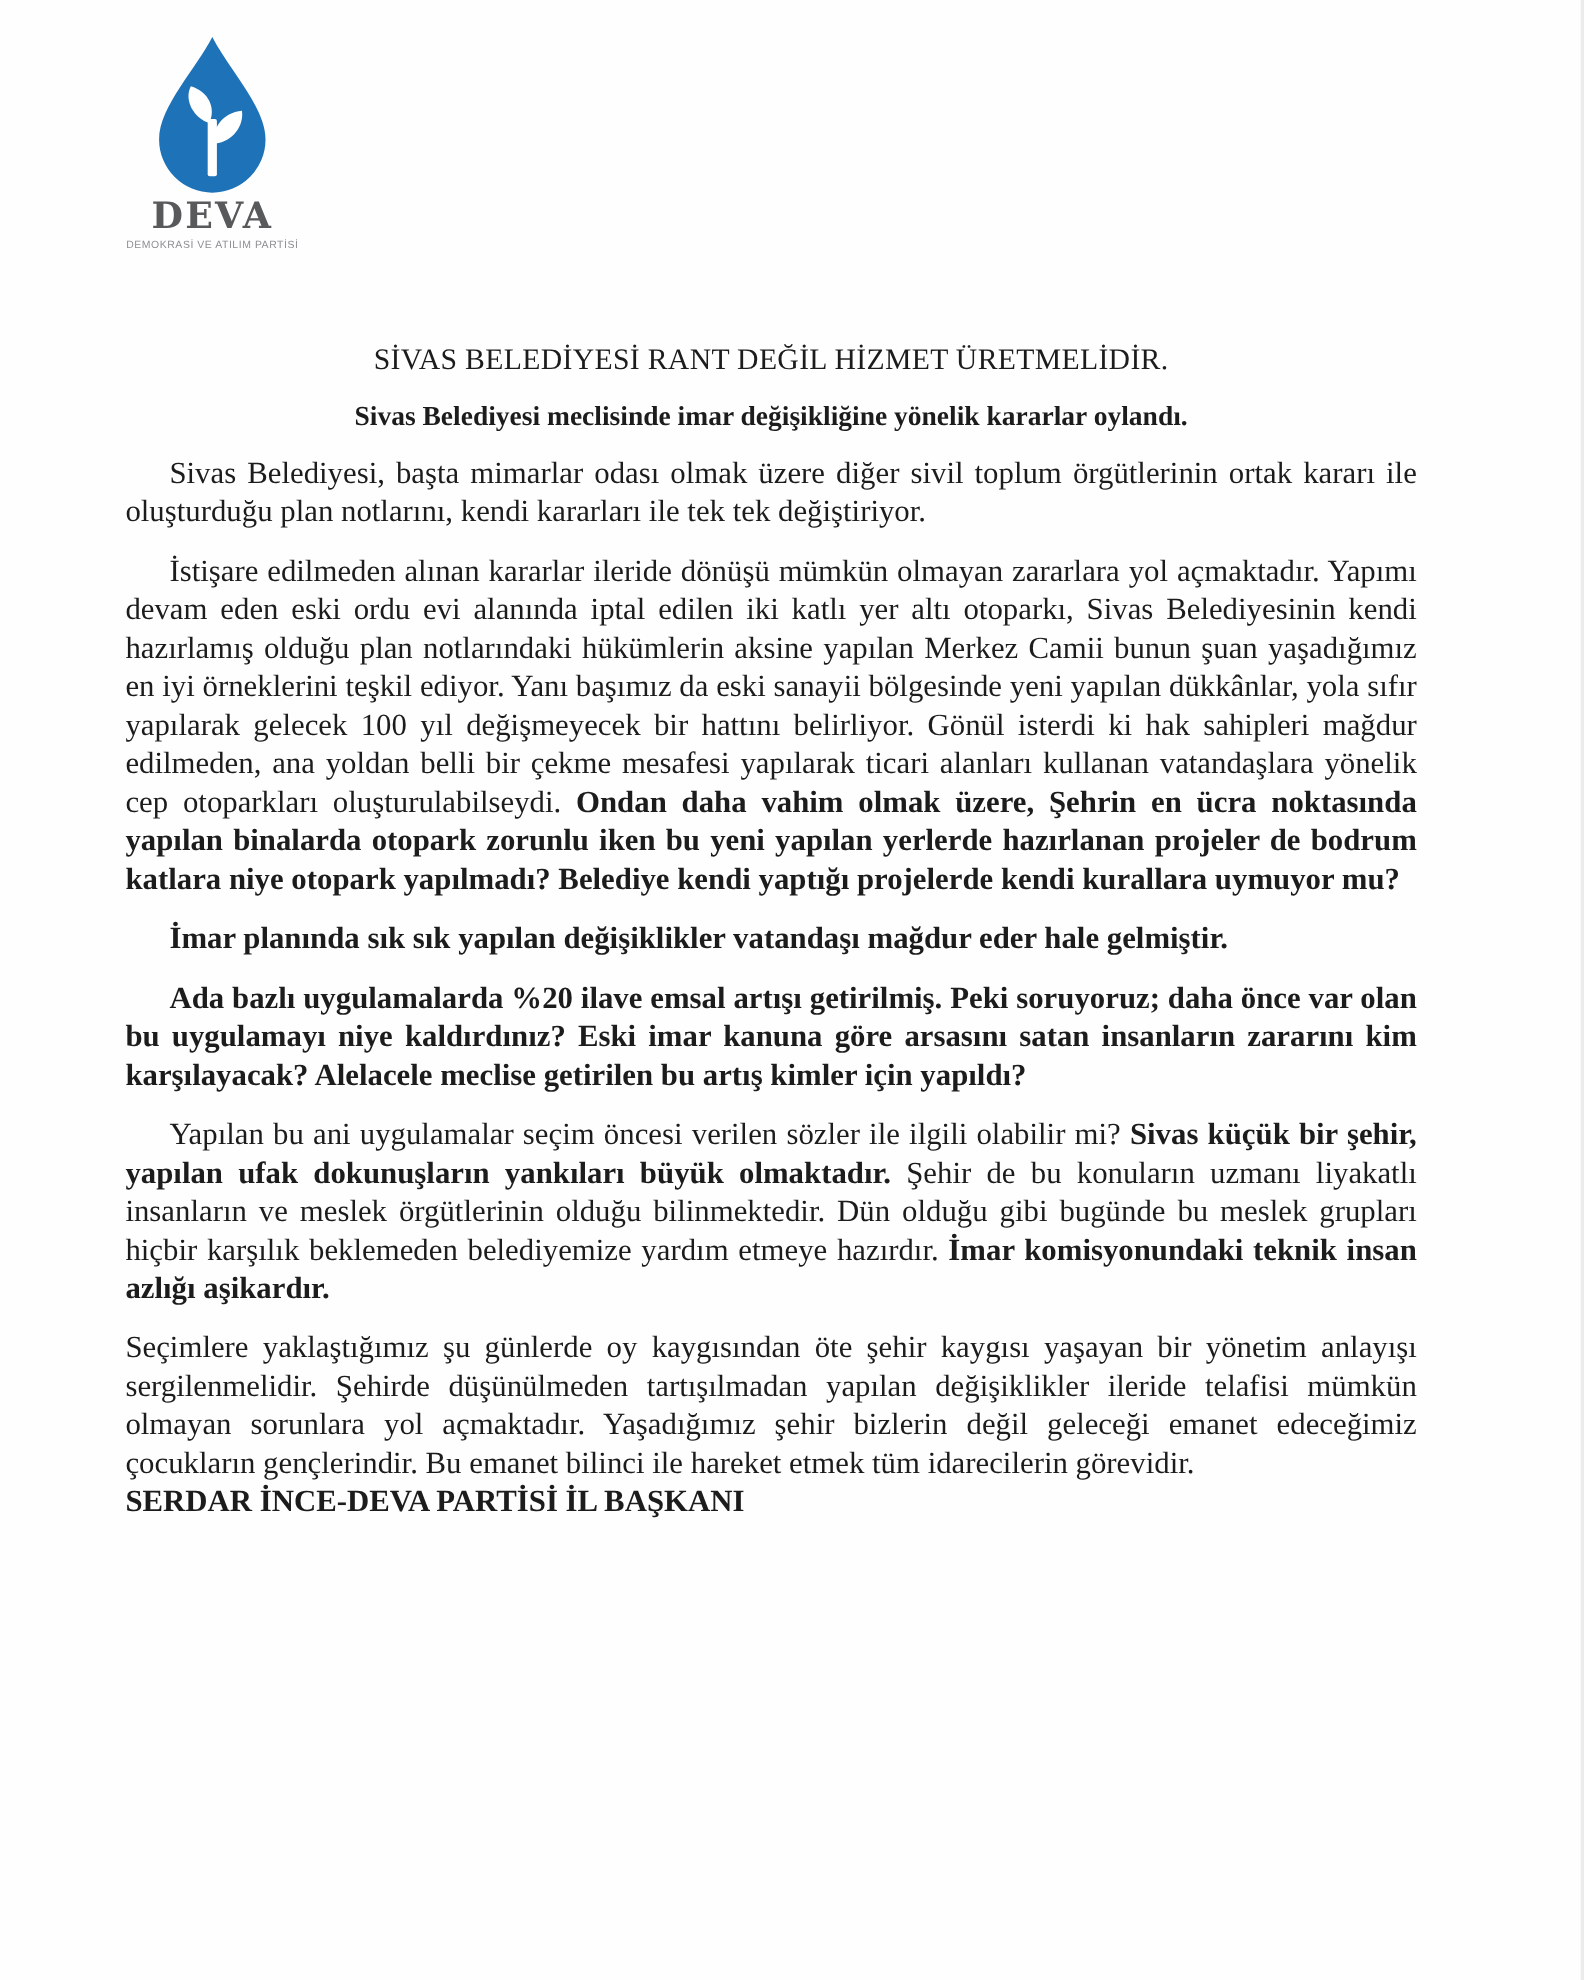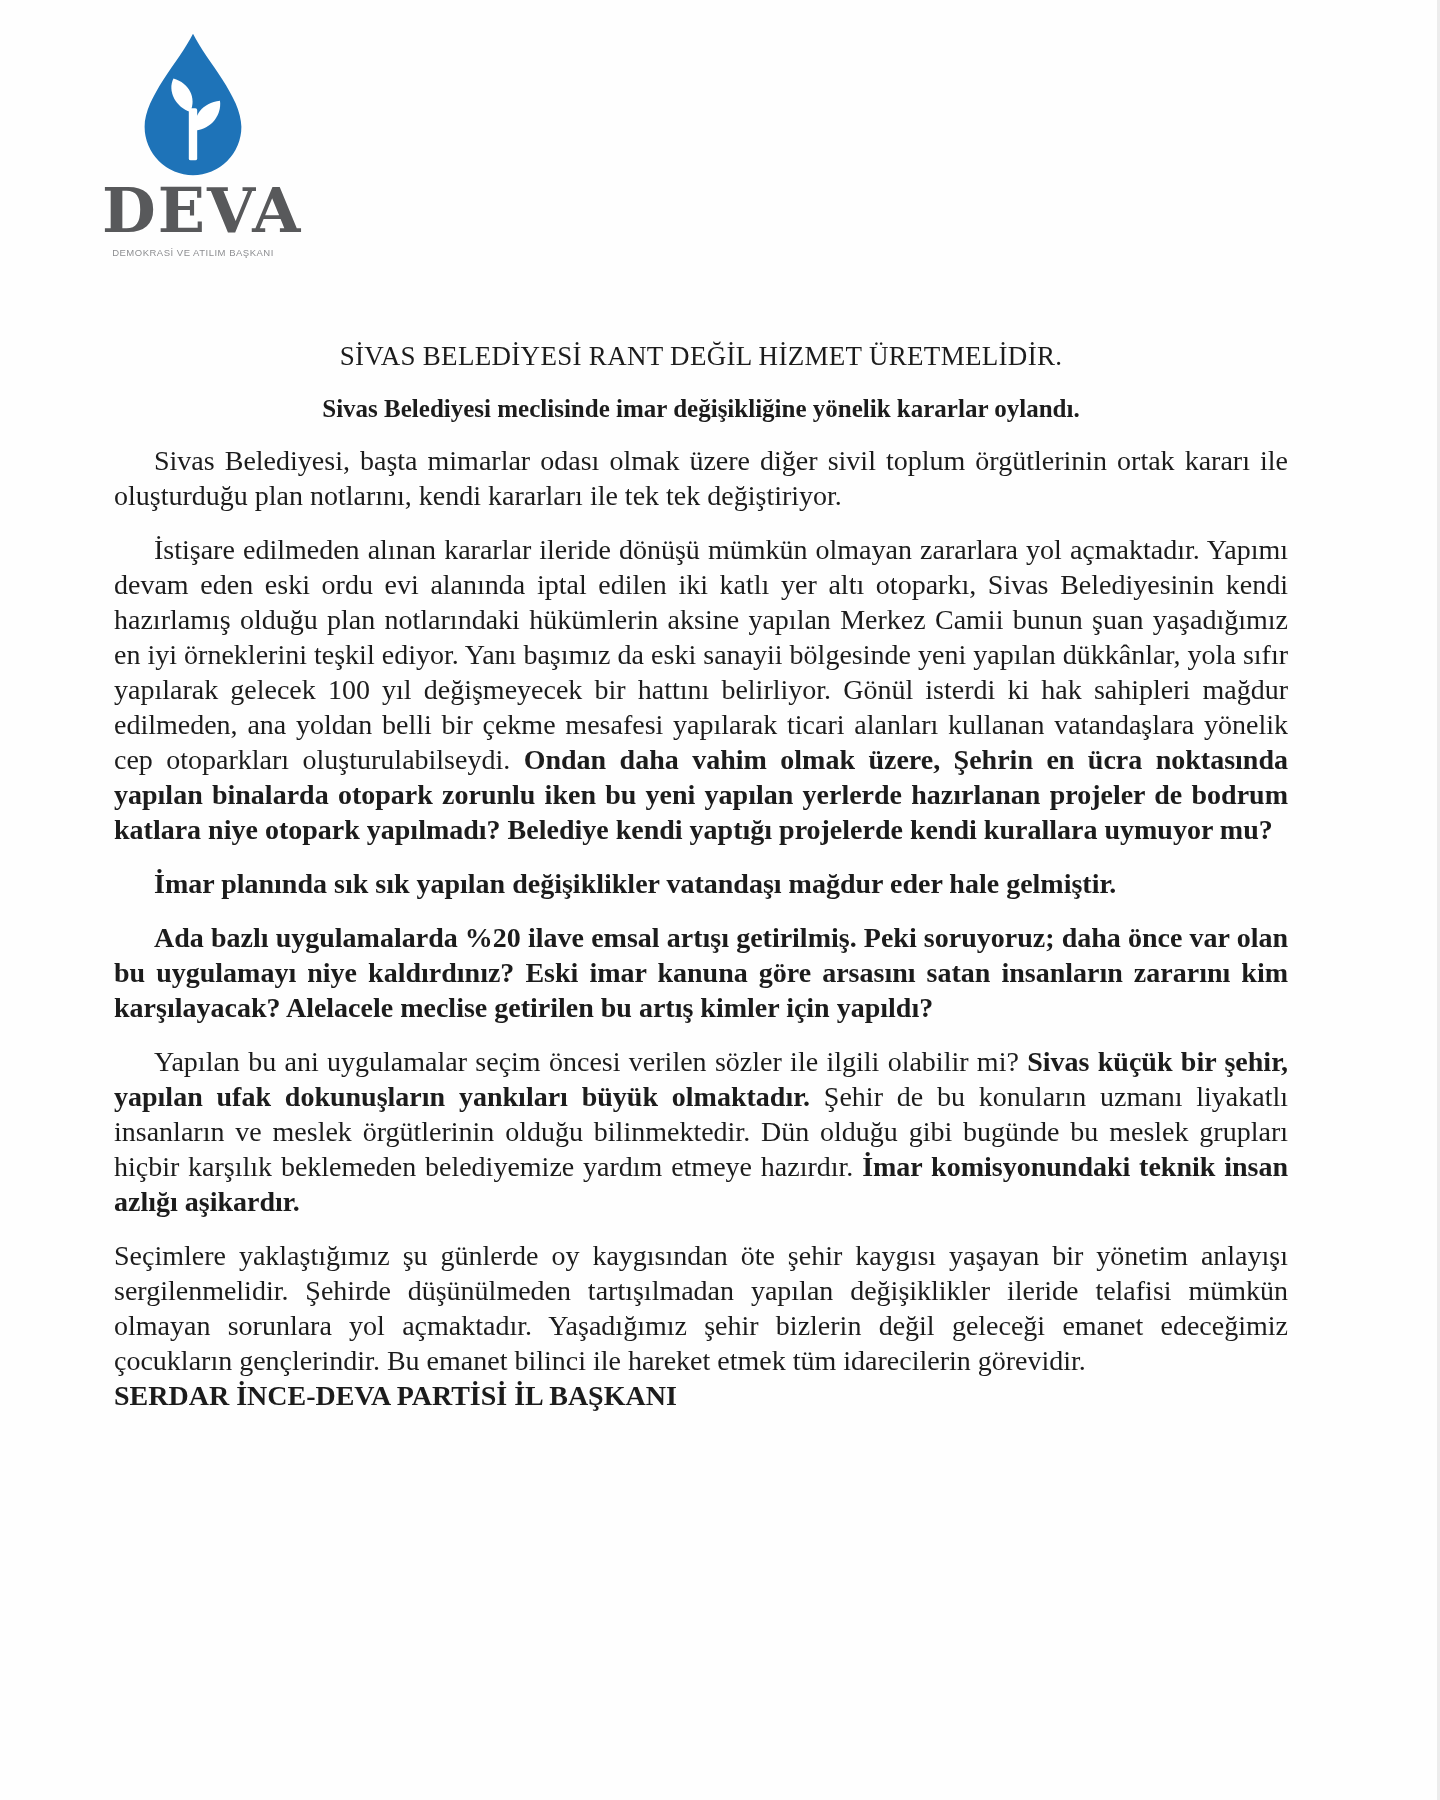--- a/index.html
+++ b/index.html
@@ -29,21 +29,21 @@
     text-align:center;
   }
   .drop{
     width:112px;height:147px;display:block;margin:0 auto;
   }
   .drop .drop-shape{fill:var(--drop-blue);}
   .drop .sprout{fill:#ffffff;}
   .wordmark{
     font-family:"DejaVu Serif","Liberation Serif",serif;
     font-weight:bold;
-    font-size:62px;
+    font-size:33px;
     line-height:1.04;
     letter-spacing:2px;
     color:var(--wordmark-gray);
     margin-top:2px;
   }
   .tagline{
     font-family:"Liberation Sans","DejaVu Sans",sans-serif;
     font-size:9.5px;
     letter-spacing:0.5px;
     color:var(--tagline-gray);
@@ -85,21 +85,21 @@
 <div class="scan-edge"></div>
 
 <header class="logo-block">
   <svg class="drop" viewBox="0 0 120 158" aria-hidden="true">
     <path class="drop-shape" d="M60 4 C75 34 112 72 112 104 A52 52 0 1 1 8 104 C8 72 45 34 60 4 Z"></path>
     <path class="sprout" d="M57 88 C42 83 32 66 39 52 C56 57 64 73 57 88 Z"></path>
     <path class="sprout" d="M63 108 C80 106 91 91 89 76 C70 78 59 93 63 108 Z"></path>
     <rect class="sprout" x="55.5" y="84" width="9" height="56" rx="2"></rect>
   </svg>
   <div class="wordmark">DEVA</div>
-  <div class="tagline">DEMOKRASİ VE ATILIM BAŞKANI</div>
+  <div class="tagline">DEMOKRASİ VE ATILIM PARTİSİ</div>
 </header>
 
 <main class="doc">
   <h1 class="title">SİVAS BELEDİYESİ RANT DEĞİL HİZMET ÜRETMELİDİR.</h1>
   <h2 class="subtitle">Sivas Belediyesi meclisinde imar değişikliğine yönelik kararlar oylandı.</h2>
   <div id="paragraphs">
       <p class="para"><span>Sivas Belediyesi, başta mimarlar odası olmak üzere diğer sivil toplum örgütlerinin ortak kararı ile oluşturduğu plan notlarını, kendi kararları ile tek tek değiştiriyor.</span></p>
       <p class="para"><span>İstişare edilmeden alınan kararlar ileride dönüşü mümkün olmayan zararlara yol açmaktadır. Yapımı devam eden eski ordu evi alanında iptal edilen iki katlı yer altı otoparkı, Sivas Belediyesinin kendi hazırlamış olduğu plan notlarındaki hükümlerin aksine yapılan Merkez Camii bunun şuan yaşadığımız en iyi örneklerini teşkil ediyor. Yanı başımız da eski sanayii bölgesinde yeni yapılan dükkânlar, yola sıfır yapılarak gelecek 100 yıl değişmeyecek bir hattını belirliyor. Gönül isterdi ki hak sahipleri mağdur edilmeden, ana yoldan belli bir çekme mesafesi yapılarak ticari alanları kullanan vatandaşlara yönelik cep otoparkları oluşturulabilseydi. </span><b>Ondan daha vahim olmak üzere, Şehrin en ücra noktasında yapılan binalarda otopark zorunlu iken bu yeni yapılan yerlerde hazırlanan projeler de bodrum katlara niye otopark yapılmadı? Belediye kendi yaptığı projelerde kendi kurallara uymuyor mu?</b></p>
       <p class="para"><b>İmar planında sık sık yapılan değişiklikler vatandaşı mağdur eder hale gelmiştir.</b></p>
       <p class="para"><b>Ada bazlı uygulamalarda %20 ilave emsal artışı getirilmiş. Peki soruyoruz; daha önce var olan bu uygulamayı niye kaldırdınız? Eski imar kanuna göre arsasını satan insanların zararını kim karşılayacak? Alelacele meclise getirilen bu artış kimler için yapıldı?</b></p>

